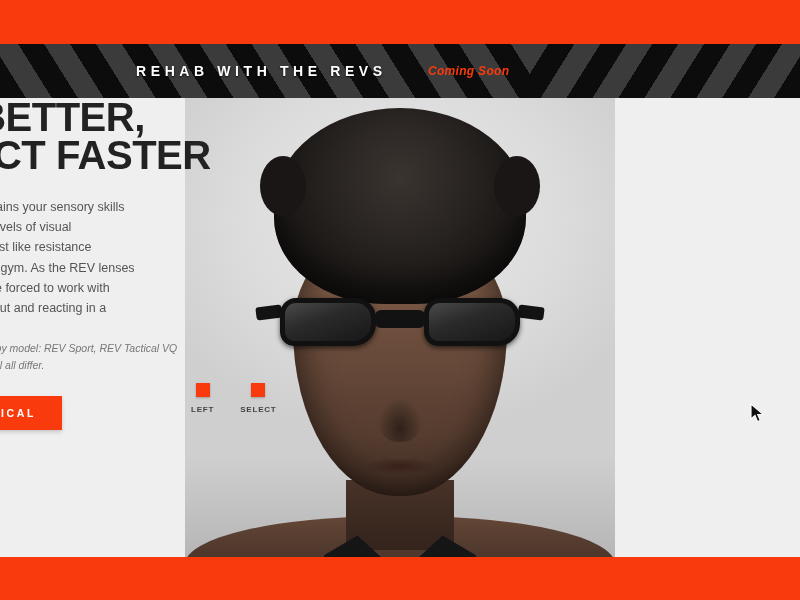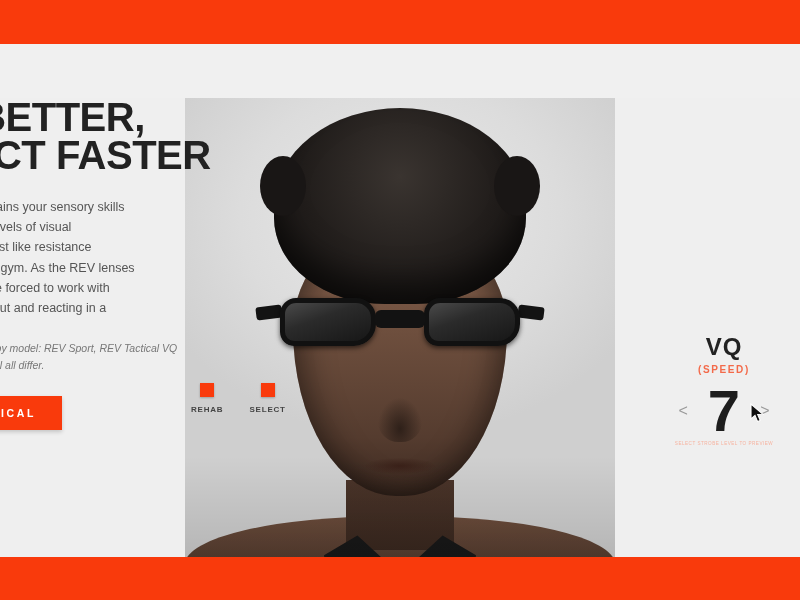--- a/index.html
+++ b/index.html
@@ -215,20 +215,28 @@
   
   .cursor { position:absolute; left:750px; top:403px; width:16px; height:22px; }
 </style>
 </head>
 <body>
 
 <div id="page">
 
   <div class="bar-top"></div>
 
+  <div class="banner">
+    <div class="stripes-l"></div>
+    <div class="stripes-r"></div>
+    <div class="banner-inner">
+      <div class="banner-title">REHAB WITH THE REVS</div>
+      <div class="banner-sub">Coming Soon</div>
+    </div>
+  </div>
 
   <div class="stage">
 
     <div class="photo">
       <div class="bgfill"></div>
       <div class="shoulders"></div>
       <div class="neck"></div>
       <div class="ear l"></div>
       <div class="ear r"></div>
       <div class="face"></div>
@@ -262,38 +270,28 @@
       <div class="fineprint">
         <div>Lens tint varies by model: REV Sport, REV Tactical VQ</div>
         <div>and REV Tactical all differ.</div>
       </div>
       <button class="shop-btn">SHOP TACTICAL</button>
     </div>
 
     <div class="swatches">
       <div class="swatch">
         <div class="chip"></div>
-        <div class="chip-label">REHAB</div>
+        <div class="chip-label">LEFT</div>
       </div>
       <div class="swatch">
         <div class="chip"></div>
         <div class="chip-label">SELECT</div>
       </div>
     </div>
 
-    <div class="vq">
-      <div class="vq-title">VQ</div>
-      <div class="vq-sub">(SPEED)</div>
-      <div class="vq-stepper">
-        <span class="vq-arrow">&lt;</span>
-        <span class="vq-value">7</span>
-        <span class="vq-arrow">&gt;</span>
-      </div>
-      <div class="vq-note">SELECT STROBE LEVEL TO PREVIEW</div>
-    </div>
 
   </div>
 
   <div class="bar-bottom"></div>
 
   <svg class="cursor" viewBox="0 0 16 22">
     <path d="M1 1 L1 16 L5 12.4 L7.6 18.6 L10.2 17.4 L7.7 11.5 L13 11.3 Z" fill="#111" stroke="#fff" stroke-width="1.1"></path>
   </svg>
 
 </div>

